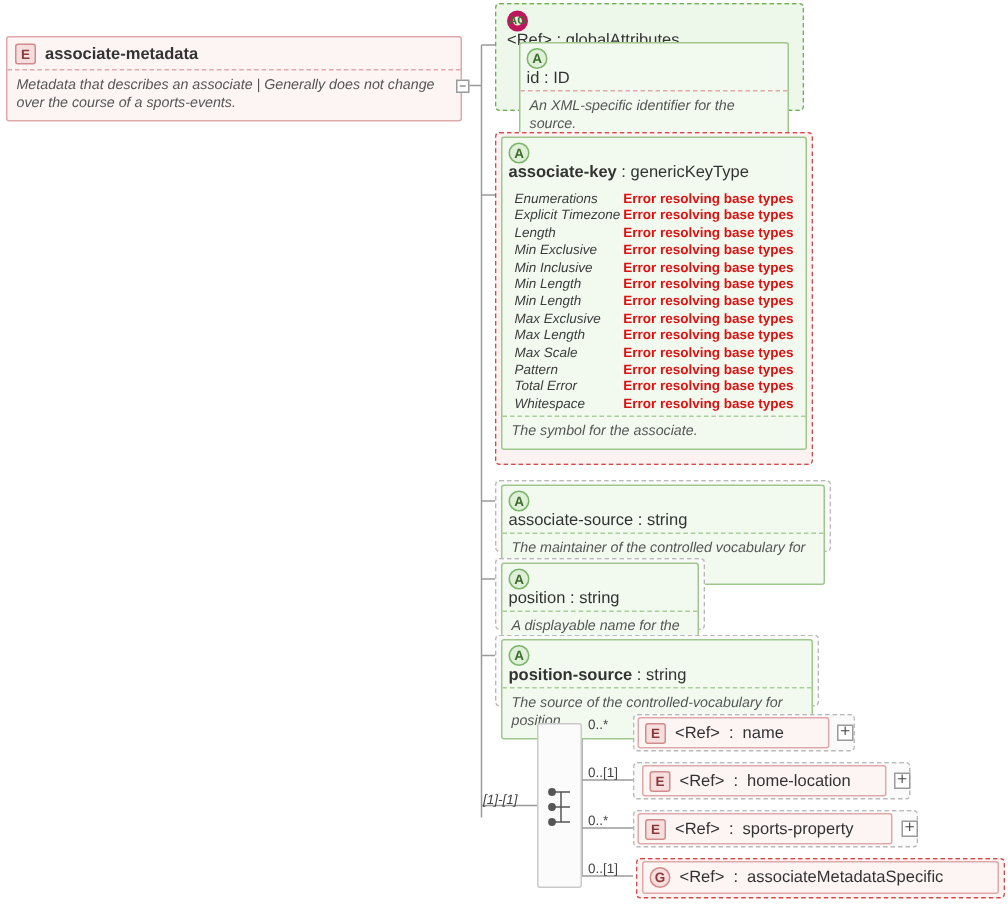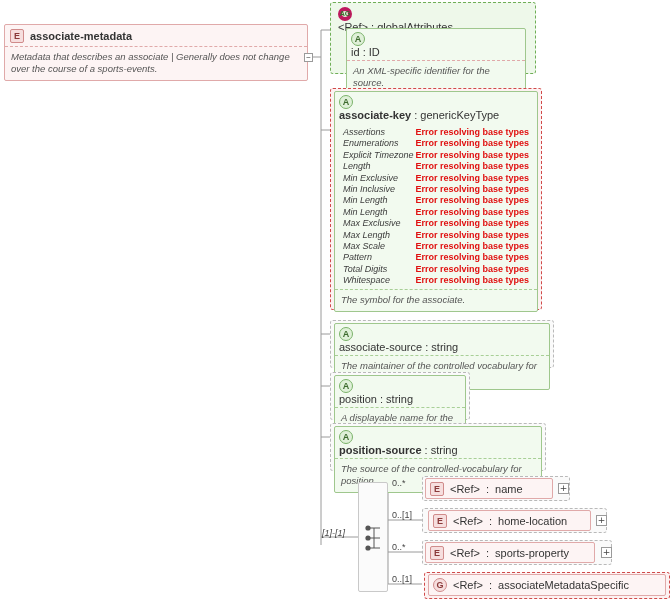--- a/index.html
+++ b/index.html
@@ -192,24 +192,20 @@
     <div class="titlerow" style="padding:3px 6px 3px 4px;">
       <span class="badge a">A</span>
       <span class="title" style="font-weight:bold;">associate-key</span>
       <span class="title">:</span>
       <span class="title">genericKeyType</span>
     </div>
     <div class="facets">
       <table>
         <tbody>
           <tr>
-              <td class="name">Assertions</td>
-              <td class="err">Error resolving base types</td>
-            </tr>
-          <tr>
               <td class="name">Enumerations</td>
               <td class="err">Error resolving base types</td>
             </tr>
           <tr>
               <td class="name">Explicit Timezone</td>
               <td class="err">Error resolving base types</td>
             </tr>
           <tr>
               <td class="name">Length</td>
               <td class="err">Error resolving base types</td>
@@ -240,21 +236,21 @@
             </tr>
           <tr>
               <td class="name">Max Scale</td>
               <td class="err">Error resolving base types</td>
             </tr>
           <tr>
               <td class="name">Pattern</td>
               <td class="err">Error resolving base types</td>
             </tr>
           <tr>
-              <td class="name">Total Digits</td>
+              <td class="name">Total Error</td>
               <td class="err">Error resolving base types</td>
             </tr>
           <tr>
               <td class="name">Whitespace</td>
               <td class="err">Error resolving base types</td>
             </tr>
         </tbody>
       </table>
     </div>
     <div class="doc">The symbol for the associate.</div>

